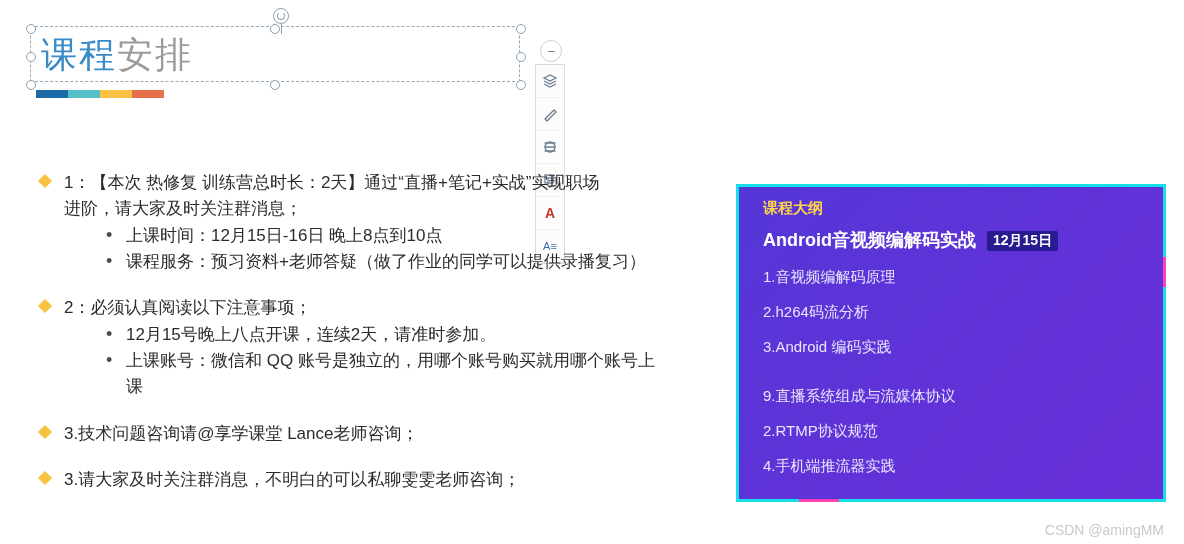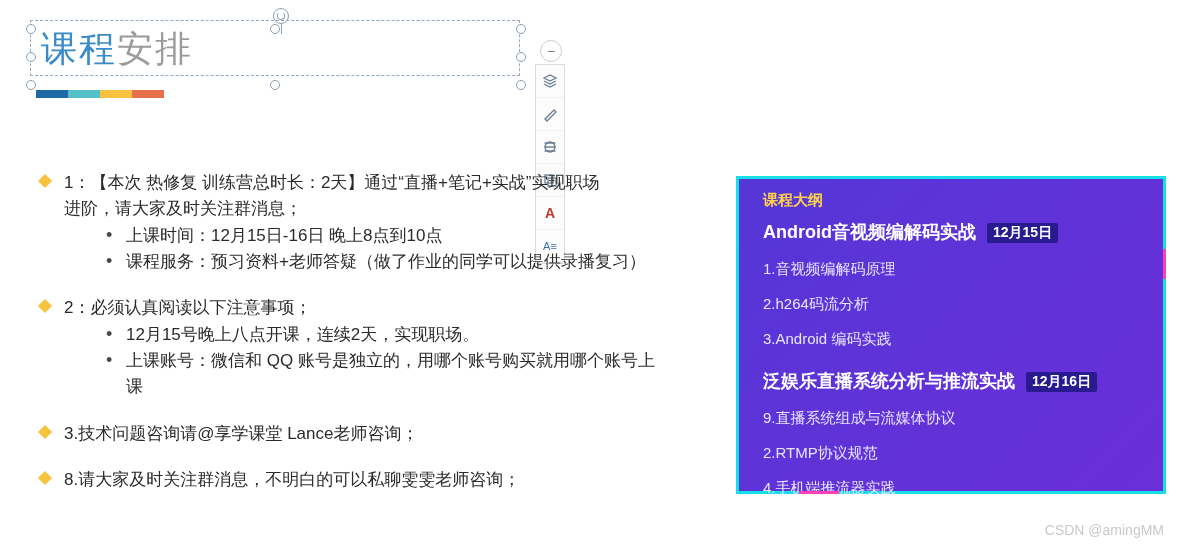--- a/index.html
+++ b/index.html
@@ -15,21 +15,21 @@
   }
   .canvas { position: relative; width: 100%; height: 100%; }
   .rotate-handle { position: absolute; left: 273px; top: 8px; }
   .rotate-handle .stem { width: 1px; height: 10px; background: #8aa1b5; margin: 0 auto; }
   .rotate-handle .knob { width: 14px; height: 14px; border: 1px solid #8aa1b5; border-radius: 50%; background: #fff; position: relative; }
   .rotate-handle .knob::before { content:''; position:absolute; left:3px; top:3px; width:6px; height:6px; border:1px solid #8aa1b5; border-radius:50%; border-top-color:transparent; }
 
   .title-box {
     position: absolute;
     left: 30px;
-    top: 20px;
+    top: 26px;
     width: 490px;
     height: 56px;
     border: 1px dashed #94a8bb;
     box-sizing: border-box;
     padding: 4px 10px 0 10px;
     font-family: Liberation Serif, serif;
   }
   .title-text { font-size: 36px; font-weight: 400; letter-spacing: 2px; }
   .title-blue { color: #3a8cc9; }
   .title-gray { color: #9b9b9b; }
@@ -71,21 +71,21 @@
     position:absolute; left:4px; top:6px; width:10px; height:10px;
     background:#f7c23f; transform:rotate(45deg);
   }
   .sublist { padding-left:42px; }
   .sublist .sub { position:relative; padding-left:20px; }
   .sublist .sub::before {
     content:'•'; position:absolute; left:0; top:0; color:#4a4a4a; font-size:18px; line-height:1.4;
   }
 
   .card {
-    position:absolute; right:18px; top:176px;
+    position:absolute; right:18px; top:184px;
     width:430px; height:318px;
     border:3px solid #15e0e8;
     background: linear-gradient(135deg,#5536d6 0%, #6a2fd8 100%);
     color:#fff; padding:12px 24px 16px 24px;
     box-sizing:border-box;
     font-size:16px;
   }
   .card .tick { position:absolute; background:#15e0e8; }
   .card .hd { color:#ffd34a; font-size:15px; font-weight:bold; margin-bottom:10px; }
   .card .sec-title { font-size:18px; font-weight:600; margin-top:6px; }
@@ -174,40 +174,40 @@
         <div class="sub"><span>课程服务：预习资料+老师答疑（做了作业的同学可以提供录播复习）</span></div>
       </div>
     </div>
 
     <div style="height:10px"></div>
 
     <div class="item">
       <span class="diamond"></span>
       <span>2：必须认真阅读以下注意事项；</span>
       <div class="sublist">
-        <div class="sub"><span>12月15号晚上八点开课，连续2天，实现职场。</span></div>
+        <div class="sub"><span>12月15号晚上八点开课，连续2天，请准时参加。</span></div>
         <div class="sub">
           <span>上课账号：微信和 QQ 账号是独立的，用哪个账号购买就用哪个账号上</span><br>
           <span>课</span>
         </div>
       </div>
     </div>
 
     <div style="height:10px"></div>
 
     <div class="item">
       <span class="diamond"></span>
       <span>3.技术问题咨询请@享学课堂 Lance老师咨询；</span>
     </div>
 
     <div style="height:10px"></div>
 
     <div class="item">
       <span class="diamond"></span>
-      <span>8.请大家及时关注群消息，不明白的可以私聊雯雯老师咨询；</span>
+      <span>3.请大家及时关注群消息，不明白的可以私聊雯雯老师咨询；</span>
     </div>
   </div>
 
   <div class="card">
     <span class="tick" style="left:-3px; top:40px;  width:3px; height:18px;"></span>
     <span class="tick" style="left:-3px; bottom:40px; width:3px; height:18px;"></span>
     <span class="tick" style="right:-3px; top:70px;  width:3px; height:30px; background:#ff3fb4;"></span>
     <span class="tick" style="right:-3px; bottom:50px; width:3px; height:30px;"></span>
     <span class="tick" style="right:60px; bottom:-3px; height:3px; width:40px;"></span>
     <span class="tick" style="left:60px;  bottom:-3px; height:3px; width:40px; background:#ff3fb4;"></span>
@@ -217,23 +217,19 @@
     <div class="sec-title">
       <span>Android音视频编解码实战</span>
       <span class="badge">12月15日</span>
     </div>
     <div class="row">1.音视频编解码原理</div>
     <div class="row">2.h264码流分析</div>
     <div class="row">3.Android 编码实践</div>
 
     <div class="gap"></div>
 
-    <div class="sec-title">
-      <span>泛娱乐直播系统分析与推流实战</span>
-      <span class="badge">12月16日</span>
-    </div>
     <div class="row">9.直播系统组成与流媒体协议</div>
     <div class="row">2.RTMP协议规范</div>
     <div class="row">4.手机端推流器实践</div>
   </div>
 
   <div class="watermark">CSDN @amingMM</div>
 </div>
 
 </body></html>

